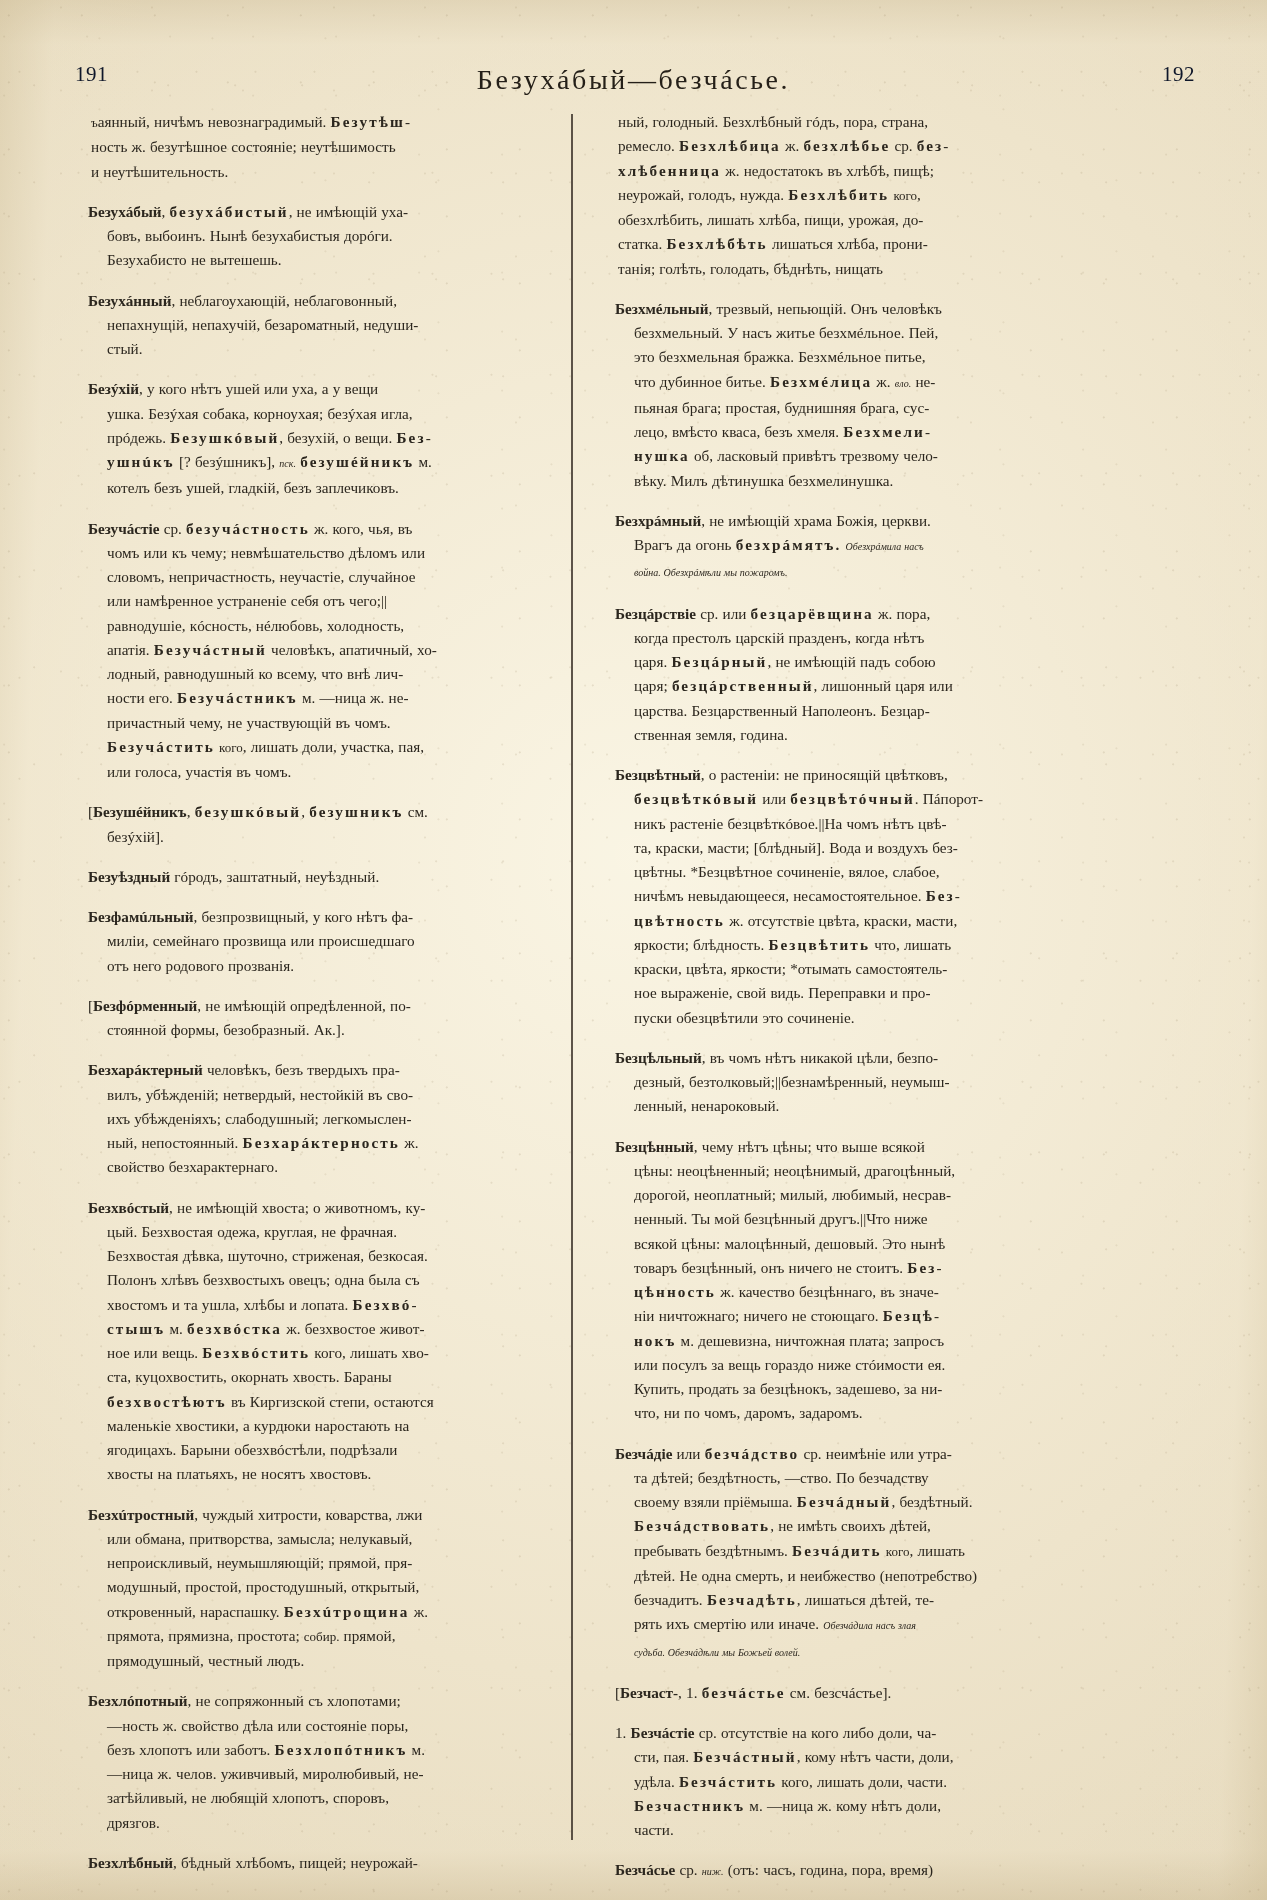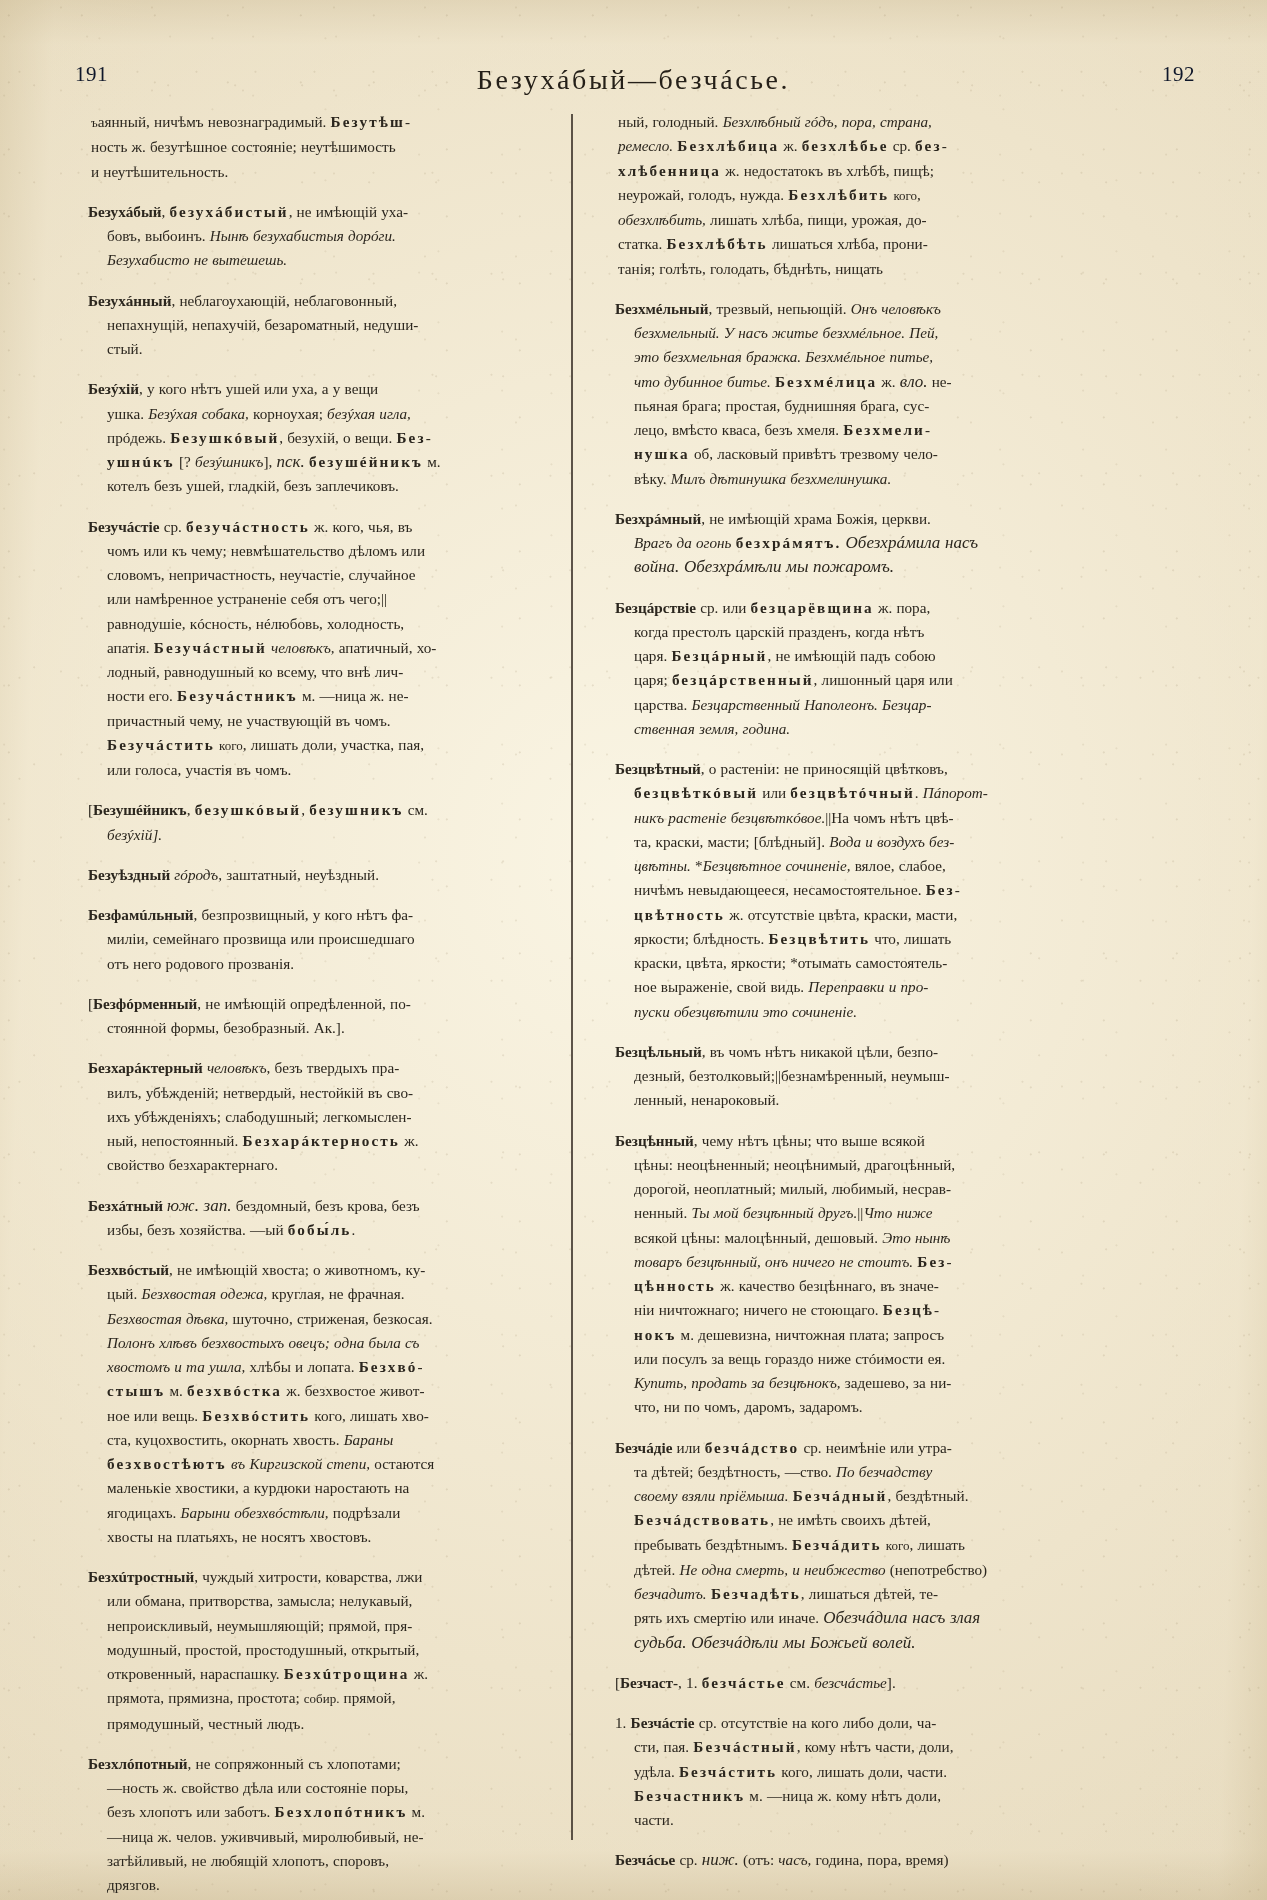--- a/index.html
+++ b/index.html
@@ -80,23 +80,23 @@
   .col-right{padding-left:0px;}
 
   .entry{
     margin:16px;
     text-indent:-19px;
     padding-left:19px;
   }
   .cont{margin:0;text-indent:0;padding-left:19px;}
   .hw{font-weight:bold;}
   .sp{font-weight:bold;letter-spacing:2.1px;}
-  .it{font-style:italic;}
+  .it{}
   .sm{font-size:13px;}
-  .smi{font-size:17px;font-style:italic;}
+  .smi{font-size:10px;font-style:italic;}
 </style>
 </head>
 <body>
 
 <div class="paper"></div>
 
 <div class="sheet">
 
   <div class="head">
     <div class="folio folio-l">191</div>
@@ -109,21 +109,20 @@
         <p class="cont"><span class="sm">ъ</span>аянный, ничѣмъ невознаградимый. <span class="sp">Безутѣш</span>-<br>ность ж. безутѣшное состоянie; неутѣшимость<br>и неутѣшительность.</p>
         <p class="entry"><span class="hw">Безухáбый</span>, <span class="sp">безухáбистый</span>, не имѣющiй уха-<br>бовъ, выбоинъ. <span class="it">Нынѣ безухабистыя дорóги.</span><br><span class="it">Безухабисто не вытешешь.</span></p>
         <p class="entry"><span class="hw">Безухáнный</span>, неблагоухающiй, неблаговонный,<br>непахнущiй, непахучiй, безароматный, недуши-<br>стый.</p>
         <p class="entry"><span class="hw">Безýхiй</span>, у кого нѣтъ ушей или уха, а у вещи<br>ушка. <span class="it">Безýхая собака,</span> корноухая; <span class="it">безýхая игла,</span><br>прóдежь. <span class="sp">Безушкóвый</span>, безухiй, о вещи. <span class="sp">Без</span>-<br><span class="sp">ушнúкъ</span> [? <span class="it">безýшникъ</span>], <span class="smi">пск.</span> <span class="sp">безушéйникъ</span> м.<br>котелъ безъ ушей, гладкiй, безъ заплечиковъ.</p>
         <p class="entry"><span class="hw">Безучáстie</span> ср. <span class="sp">безучáстность</span> ж. кого, чья, въ<br>чомъ или къ чему; невмѣшательство дѣломъ или<br>словомъ, непричастность, неучастie, случайное<br>или намѣренное устраненie себя отъ чего;||<br>равнодушie, кóсность, нéлюбовь, холодность,<br>апатiя. <span class="sp">Безучáстный</span> <span class="it">человѣкъ,</span> апатичный, хо-<br>лодный, равнодушный ко всему, что внѣ лич-<br>ности его. <span class="sp">Безучáстникъ</span> м. —ница ж. не-<br>причастный чему, не участвующiй въ чомъ.<br><span class="sp">Безучáстить</span> <span class="sm">кого</span>, лишать доли, участка, пая,<br>или голоса, участiя въ чомъ.</p>
         <p class="entry">[<span class="hw">Безушéйникъ</span>, <span class="sp">безушкóвый</span>, <span class="sp">безушникъ</span> см.<br><span class="it">безýхiй].</span></p>
         <p class="entry"><span class="hw">Безуѣздный</span> <span class="it">гóродъ</span>, заштатный, неуѣздный.</p>
         <p class="entry"><span class="hw">Безфамúльный</span>, безпрозвищный, у кого нѣтъ фа-<br>милiи, семейнаго прозвища или происшедшаго<br>отъ него родового прозванiя.</p>
         <p class="entry">[<span class="hw">Безфóрменный</span>, не имѣющiй опредѣленной, по-<br>стоянной формы, безобразный. Ак.].</p>
         <p class="entry"><span class="hw">Безхарáктерный</span> <span class="it">человѣкъ</span>, безъ твердыхъ пра-<br>вилъ, убѣжденiй; нетвердый, нестойкiй въ сво-<br>ихъ убѣжденiяхъ; слабодушный; легкомыслен-<br>ный, непостоянный. <span class="sp">Безхарáктерность</span> ж.<br>свойство безхарактернаго.</p>
-        <p class="entry"><span class="hw">Безхáтный</span> <span class="smi">юж. зап.</span> бездомный, безъ крова, безъ<br>избы, безъ хозяйства. —ый <span class="sp">бобы́ль</span>.</p>
         <p class="entry"><span class="hw">Безхвóстый</span>, не имѣющiй хвоста; о животномъ, ку-<br>цый. <span class="it">Безхвостая одежа,</span> круглая, не фрачная.<br><span class="it">Безхвостая дѣвка,</span> шуточно, стриженая, безкосая.<br><span class="it">Полонъ хлѣвъ безхвостыхъ овецъ; одна была съ</span><br><span class="it">хвостомъ и та ушла,</span> хлѣбы и лопата. <span class="sp">Безхвó</span>-<br><span class="sp">стышъ</span> м. <span class="sp">безхвóстка</span> ж. безхвостое живот-<br>ное или вещь. <span class="sp">Безхвóстить</span> кого, лишать хво-<br>ста, куцохвостить, окорнать хвость. <span class="it">Бараны</span><br><span class="sp">безхвостѣютъ</span> <span class="it">въ Киргизской степи,</span> остаются<br>маленькiе хвостики, а курдюки наростають на<br>ягодицахъ. <span class="it">Барыни обезхвóстѣли,</span> подрѣзали<br>хвосты на платьяхъ, не носятъ хвостовъ.</p>
         <p class="entry"><span class="hw">Безхúтростный</span>, чуждый хитрости, коварства, лжи<br>или обмана, притворства, замысла; нелукавый,<br>непроискливый, неумышляющiй; прямой, пря-<br>модушный, простой, простодушный, открытый,<br>откровенный, нараспашку. <span class="sp">Безхúтрощина</span> ж.<br>прямота, прямизна, простота; <span class="sm">собир.</span> прямой,<br>прямодушный, честный людъ.</p>
         <p class="entry"><span class="hw">Безхлóпотный</span>, не сопряжонный съ хлопотами;<br>—ность ж. свойство дѣла или состоянie поры,<br>безъ хлопотъ или заботъ. <span class="sp">Безхлопóтникъ</span> м.<br>—ница ж. челов. уживчивый, миролюбивый, не-<br>затѣйливый, не любящiй хлопотъ, споровъ,<br>дрязгов.</p>
         <p class="entry"><span class="hw">Безхлѣбный</span>, бѣдный хлѣбомъ, пищей; неурожай-</p>
       </div>
     <div class="rule"></div>
     <div class="col col-right" id="colR">
         <p class="cont">ный, голодный. <span class="it">Безхлѣбный гóдъ, пора, страна,</span><br><span class="it">ремесло.</span> <span class="sp">Безхлѣбица</span> ж. <span class="sp">безхлѣбье</span> ср. <span class="sp">без</span>-<br><span class="sp">хлѣбенница</span> ж. недостатокъ въ хлѣбѣ, пищѣ;<br>неурожай, голодъ, нужда. <span class="sp">Безхлѣбить</span> <span class="sm">кого</span>,<br><span class="it">обезхлѣбить,</span> лишать хлѣба, пищи, урожая, до-<br>статка. <span class="sp">Безхлѣбѣть</span> лишаться хлѣба, прони-<br>танiя; голѣть, голодать, бѣднѣть, нищать</p>
         <p class="entry"><span class="hw">Безхмéльный</span>, трезвый, непьющiй. <span class="it">Онъ человѣкъ</span><br><span class="it">безхмельный. У насъ житье безхмéльное. Пей,</span><br><span class="it">это безхмельная бражка. Безхмéльное питье,</span><br><span class="it">что дубинное битье.</span> <span class="sp">Безхмéлица</span> ж. <span class="smi">вло.</span> не-<br>пьяная брага; простая, буднишняя брага, сус-<br>лецо, вмѣсто кваса, безъ хмеля. <span class="sp">Безхмели</span>-<br><span class="sp">нушка</span> об, ласковый привѣтъ трезвому чело-<br>вѣку. <span class="it">Милъ дѣтинушка безхмелинушка.</span></p>
         <p class="entry"><span class="hw">Безхрáмный</span>, не имѣющiй храма Божiя, церкви.<br><span class="it">Врагъ да огонь</span> <span class="sp">безхрáмятъ.</span> <span class="smi">Обезхрáмила насъ</span><br><span class="smi">война. Обезхрáмѣли мы пожаромъ.</span></p>

